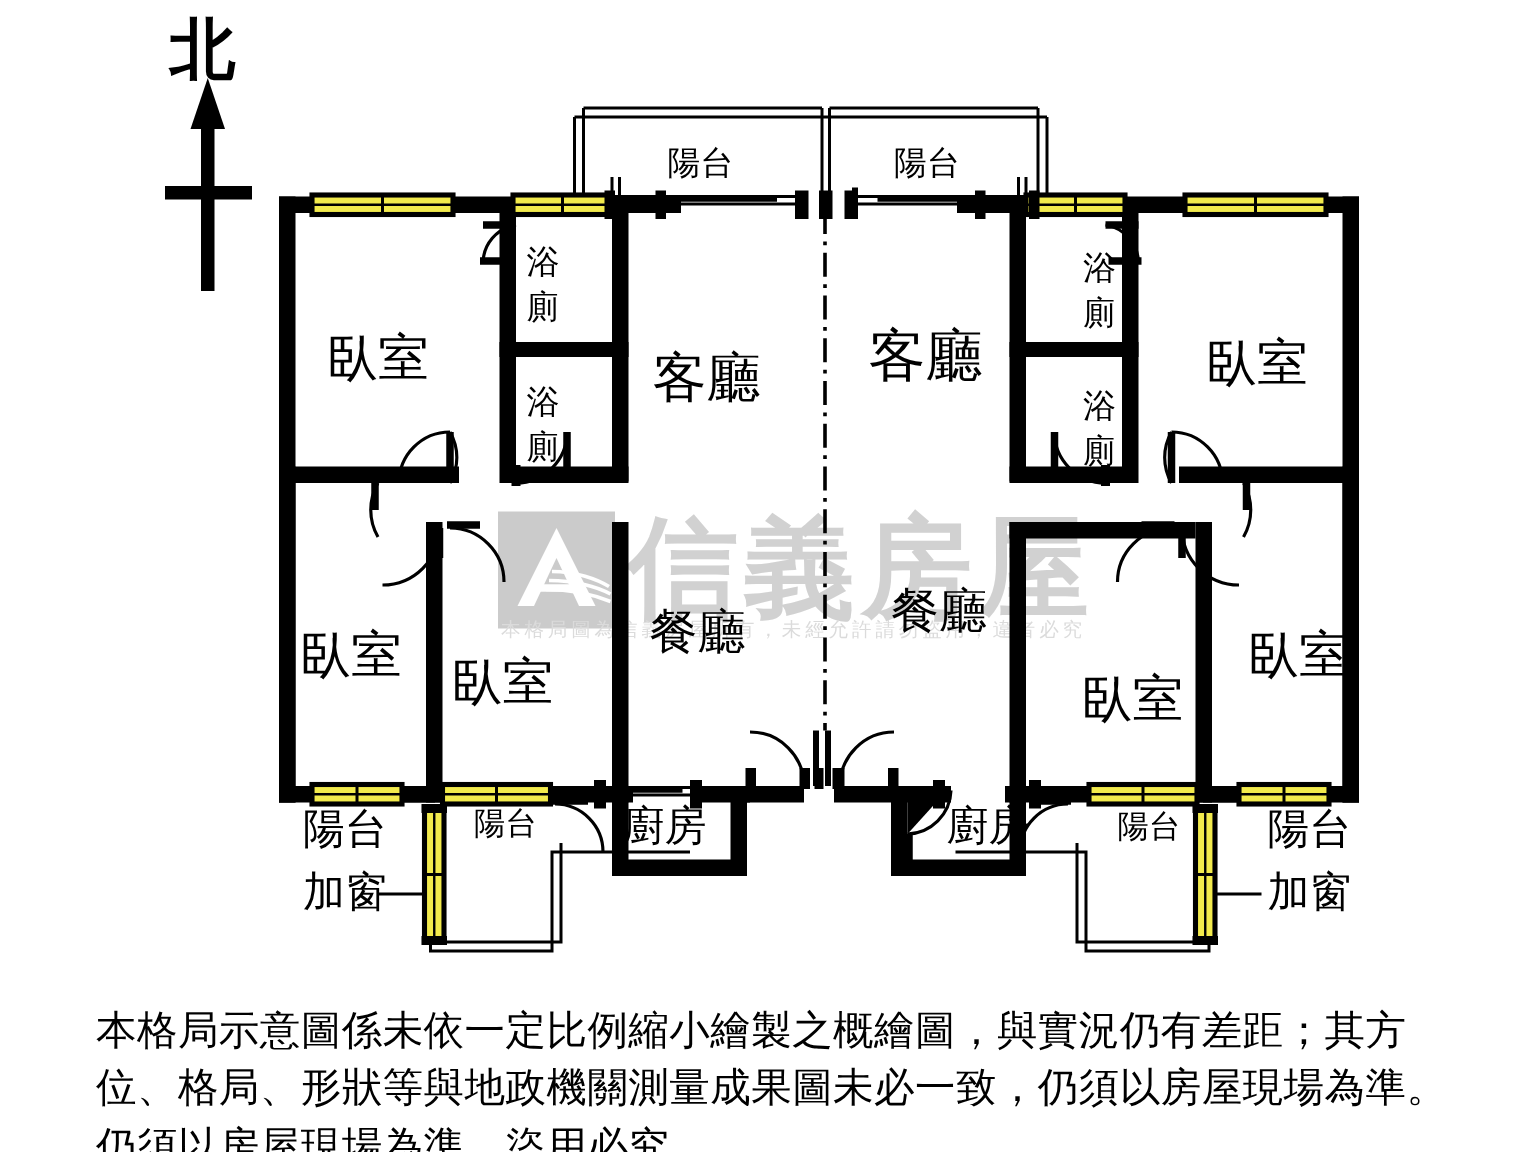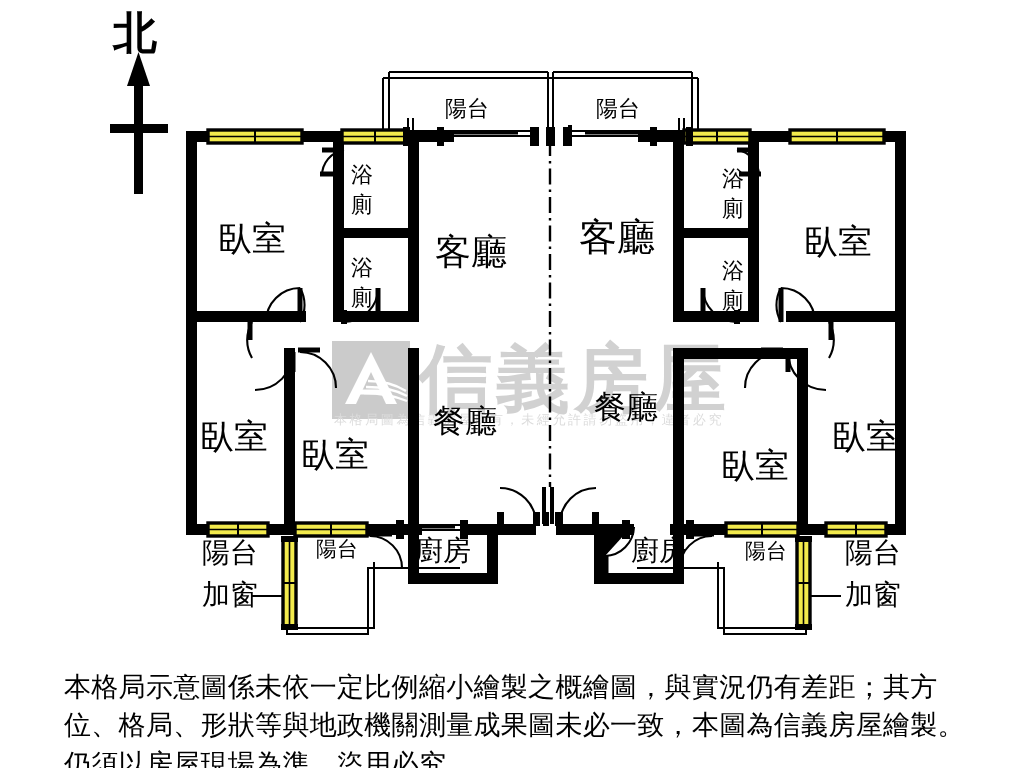--- a/index.html
+++ b/index.html
@@ -367,17 +367,17 @@
     <text x="618" y="116" font-size="22">陽台</text>
     <text x="766" y="558" font-size="21">陽台</text>
     <text x="873" y="562" font-size="28">陽台</text>
     <text x="873" y="604" font-size="28">加窗</text>
   </g>
 
 </svg>
 
 <div class="disclaimer">
   <div>本格局示意圖係未依一定比例縮小繪製之概繪圖，與實況仍有差距；其方</div>
-  <div>位、格局、形狀等與地政機關測量成果圖未必一致，本圖為信義房屋繪製。</div>
+  <div>位、格局、形狀等與地政機關測量成果圖未必一致，仍須以房屋現場為準。</div>
   <div>仍須以房屋現場為準，盜用必究。</div>
 </div>
 
 </div>
 
 </body></html>

